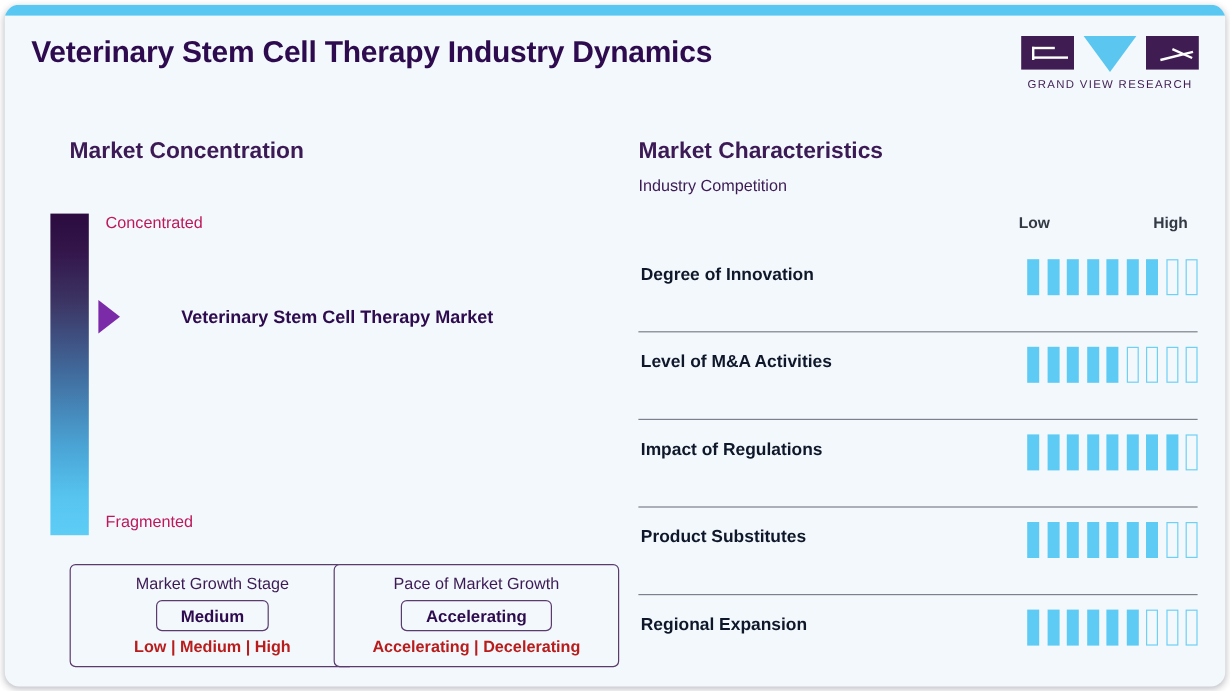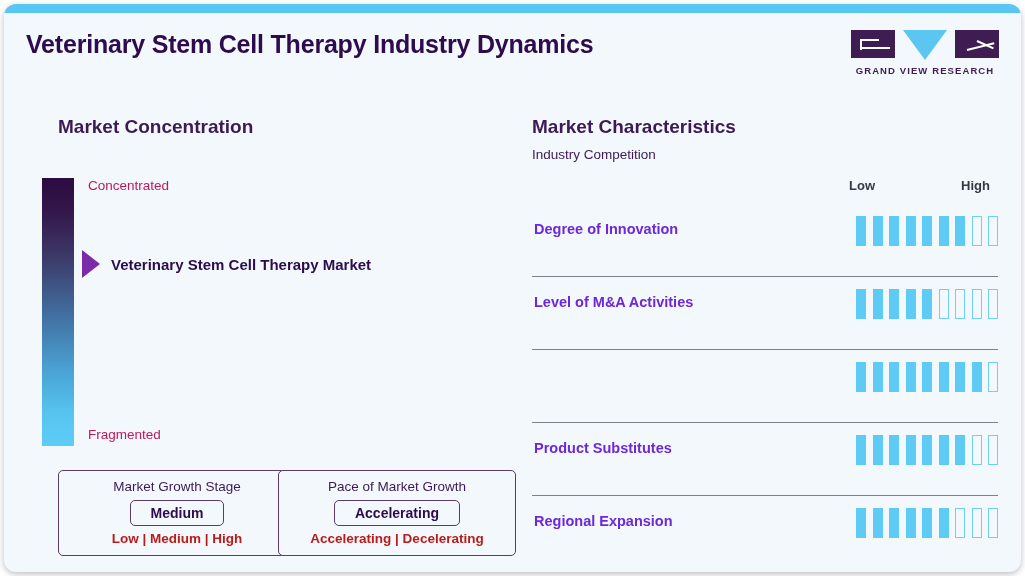--- a/index.html
+++ b/index.html
@@ -107,21 +107,21 @@
     width: 0;
     height: 0;
     border-left: 22px solid transparent;
     border-right: 22px solid transparent;
     border-top: 30px solid #5bc6f0;
   }
   .logo-text {
     margin-top: 5px;
     text-align: center;
     font-size: 9.5px;
-    font-weight: bold;
+    font-weight: normal;
     letter-spacing: 1.1px;
     color: #3f1d52;
     white-space: nowrap;
   }
 
   
   .left-heading {
     position: absolute;
     left: 34px;
     top: 112px;
@@ -156,20 +156,21 @@
   }
   .grad-label.top { top: 174px; }
   .grad-label.bottom { top: 423px; }
 
   .marker {
     position: absolute;
     left: 78px;
     top: 246px;
     display: flex;
     align-items: center;
+    gap: 40px;
   }
   .marker-arrow {
     width: 0;
     height: 0;
     border-top: 14px solid transparent;
     border-bottom: 14px solid transparent;
     border-left: 18px solid #7b2ba8;
   }
   .marker-label {
     margin-left: 11px;
@@ -257,21 +258,21 @@
     height: 72px;
     border-bottom: 1.6px solid #7c818c;
   }
   .char-row:last-child { border-bottom: none; }
   .char-label {
     position: absolute;
     left: 2px;
     top: 17px;
     font-size: 14.5px;
     font-weight: bold;
-    color: #6d28d9;
+    color: #0f172a;
     white-space: nowrap;
   }
   .bars {
     position: absolute;
     right: 0;
     top: 12px;
     display: flex;
     gap: 6.5px;
   }
   .bar {
@@ -362,20 +363,21 @@
           <div class="bar filled"></div>
           <div class="bar filled"></div>
           <div class="bar filled"></div>
           <div class="bar empty"></div>
           <div class="bar empty"></div>
           <div class="bar empty"></div>
           <div class="bar empty"></div>
         </div>
       </div>
       <div class="char-row">
+        <div class="char-label">Impact of Regulations</div>
         <div class="bars">
           <div class="bar filled"></div>
           <div class="bar filled"></div>
           <div class="bar filled"></div>
           <div class="bar filled"></div>
           <div class="bar filled"></div>
           <div class="bar filled"></div>
           <div class="bar filled"></div>
           <div class="bar filled"></div>
           <div class="bar empty"></div>

